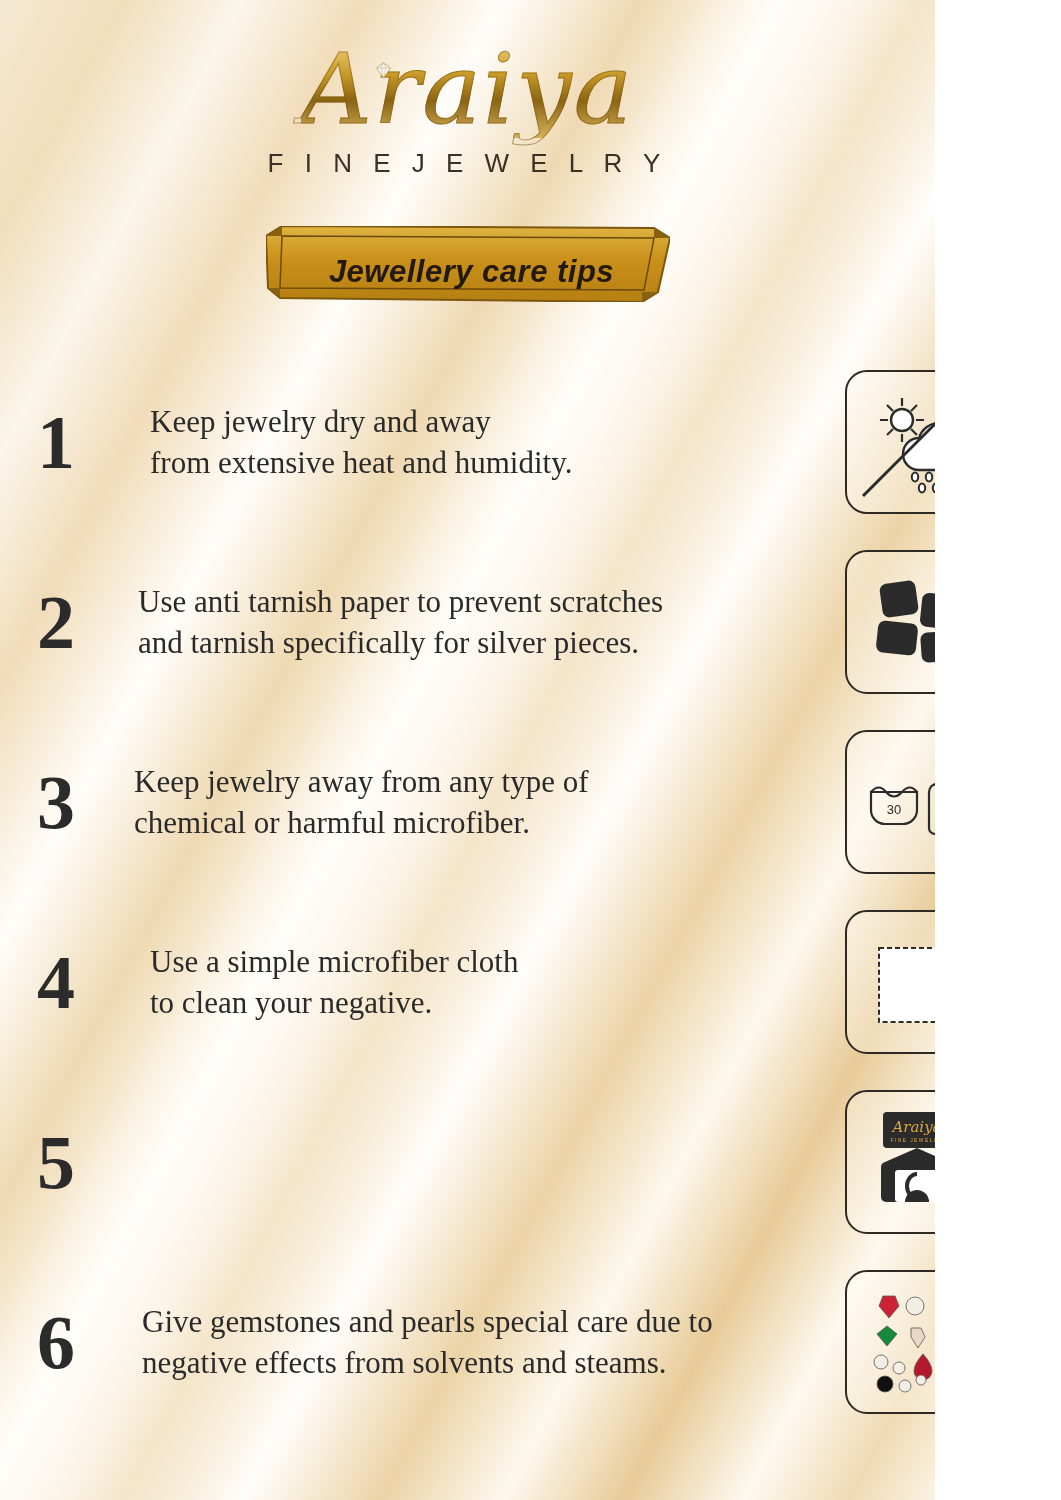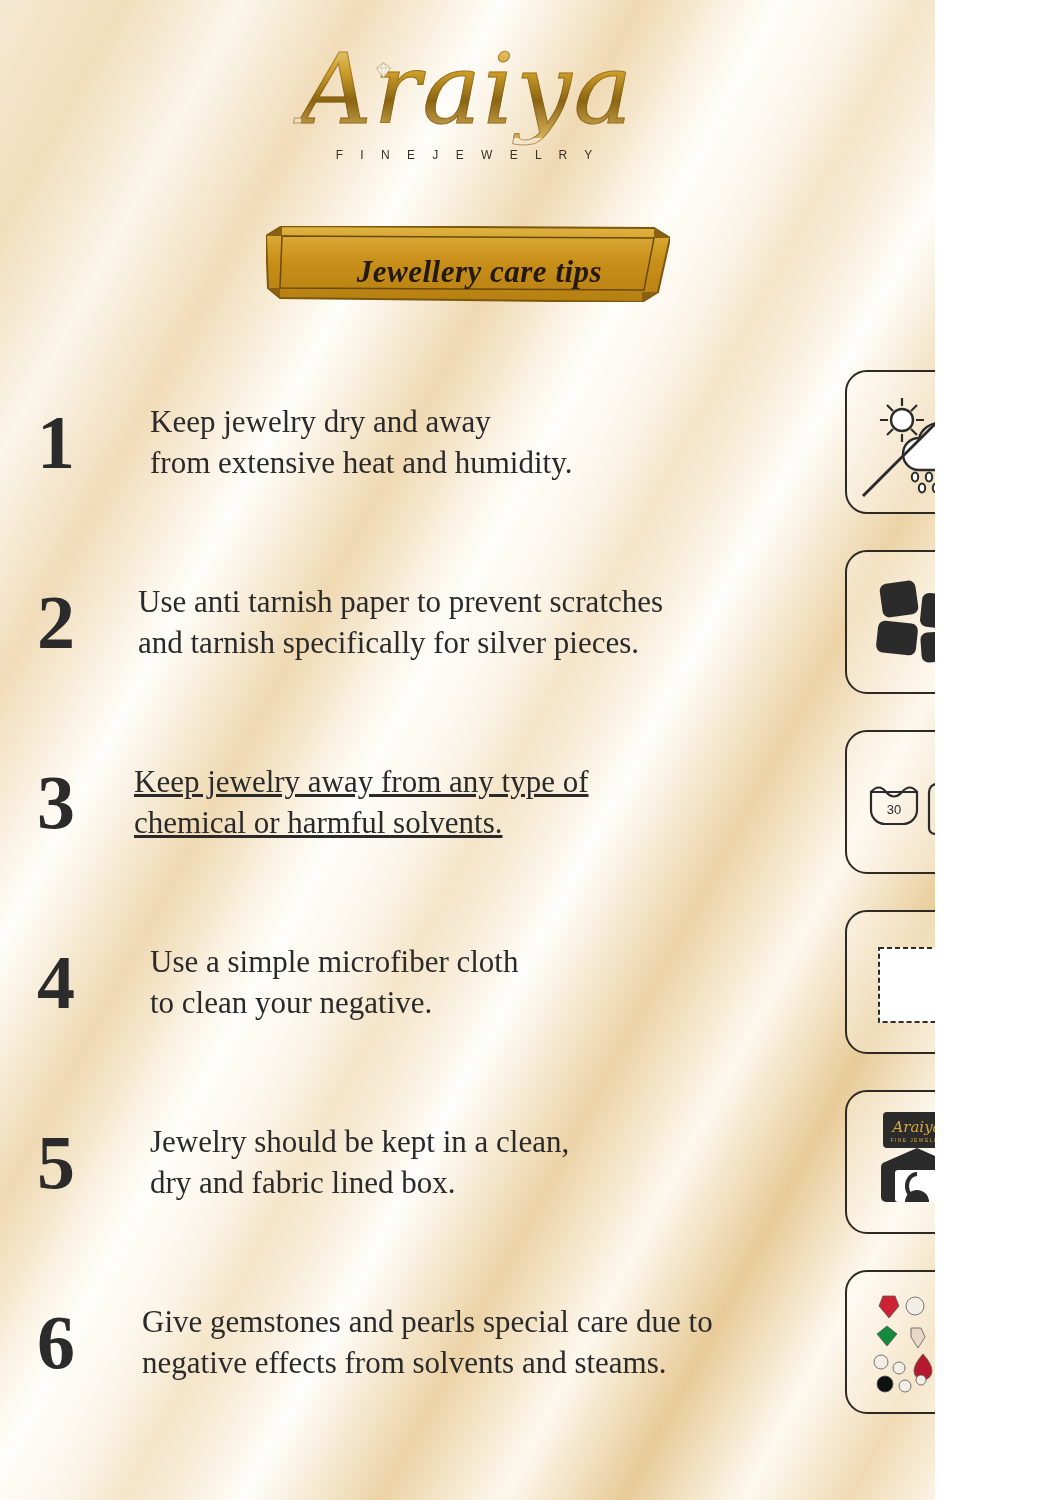--- a/index.html
+++ b/index.html
@@ -68,21 +68,21 @@
     position: absolute;
     left: 74px;
     top: 22px;
     width: 17px;
     height: 17px;
     z-index: 4;
   }
   .brand-sub {
     margin-top: 10px;
     font-family: "Liberation Sans", sans-serif;
-    font-size: 12px;
+    font-size: 26px;
     letter-spacing: 7px;
     color: #3a3126;
   }
 
   
   .ribbon-wrap {
     position: absolute;
     top: 226px;
     left: 0;
     width: 100%;
@@ -91,26 +91,26 @@
   }
   .ribbon {
     position: relative;
     display: inline-block;
     width: 404px;
     height: 76px;
   }
   .ribbon svg { display: block; }
   .ribbon-text {
     position: absolute;
-    top: 0; left: 12px;
+    top: 0; left: 4px;
     width: 100%; height: 76px;
     display: flex;
     align-items: center;
     justify-content: center;
-    font-family: Liberation Serif, serif;
+    font-family: Liberation Sans, sans-serif;
     font-style: italic;
     font-weight: bold;
     font-size: 31px;
     color: #231a0d;
     letter-spacing: 0.5px;
     padding-top: 16px;
     box-sizing: border-box;
   }
 
   
@@ -157,21 +157,21 @@
     border-radius: 22px;
     background: rgba(255,252,245,0.35);
     display: flex;
     align-items: center;
     justify-content: center;
     overflow: hidden;
   }
   
   .r1 .tip-text { padding-left: 38px; }
   .r2 .tip-text { padding-left: 26px; }
-  .r3 .tip-text { padding-left: 22px; text-decoration: underline; }
+  .r3 .tip-text { padding-left: 22px; }
   .r4 .tip-text { padding-left: 38px; }
   .r5 .tip-text { padding-left: 38px; }
   .r6 .tip-text { padding-left: 30px; }
 </style>
 </head>
 <body>
 
 <div id="page">
 
   <div class="brand">
@@ -260,21 +260,21 @@
             <rect x="66" y="72" width="30" height="30" rx="7" transform="rotate(-4 81 87)"></rect>
           </g>
         </svg>
       </div>
     </div>
 
     <div class="tip-row r3">
       <div class="tip-num">3</div>
       <div class="tip-text">
         <span>Keep jewelry away from any type of</span>
-        <span class="l2">chemical or harmful solvents.</span>
+        <span class="l2">chemical or harmful microfiber.</span>
       </div>
       <div class="icon-box">
         <svg width="124" height="124" viewBox="0 0 124 124">
           <g stroke="#2b2b2b" stroke-width="2.2" fill="none">
 
             <path d="M16 52 h46 v18 a14 14 0 0 1 -14 14 h-18 a14 14 0 0 1 -14 -14 z"></path>
             <path d="M16 52 q8 -9 15 0 q8 9 16 0 q8 -9 15 0"></path>
 
             <path d="M82 44 h20 a8 8 0 0 1 8 8 v36 a6 6 0 0 1 -6 6 h-24 a6 6 0 0 1 -6 -6 v-36 a8 8 0 0 1 8 -8 z"></path>
             <rect x="86" y="32" width="12" height="12" rx="2"></rect>
@@ -300,24 +300,20 @@
       <div class="icon-box">
         <svg width="124" height="124" viewBox="0 0 124 124">
           <path d="M24 28 h76 v58 l-16 16 h-60 z" fill="#ffffff" stroke="#2b2b2b" stroke-width="2" stroke-dasharray="5 3"></path>
           <path d="M84 102 v-16 h16" fill="none" stroke="#2b2b2b" stroke-width="2" stroke-dasharray="5 3"></path>
         </svg>
       </div>
     </div>
 
     <div class="tip-row r5">
       <div class="tip-num">5</div>
-      <div class="tip-text">
-        <span>Jewelry should be kept in a clean,</span>
-        <span class="l2">dry and fabric lined box.</span>
-      </div>
       <div class="icon-box">
         <svg width="124" height="124" viewBox="0 0 124 124">
           <rect x="28" y="12" width="68" height="36" rx="4" fill="#2b2b2b"></rect>
           <text x="62" y="32" font-family="DejaVu Serif, serif" font-style="italic" font-size="15" fill="#d7a93c" text-anchor="middle">Araiya</text>
           <text x="62" y="42" font-family="Liberation Sans, sans-serif" font-size="5" letter-spacing="1.4" fill="#d7a93c" text-anchor="middle">FINE JEWELRY</text>
           <path d="M30 62 l32 -14 l32 14 z" fill="#2b2b2b"></path>
           <rect x="26" y="62" width="72" height="40" rx="5" fill="#2b2b2b"></rect>
           <rect x="40" y="70" width="44" height="32" rx="3" fill="#ffffff"></rect>
           <path d="M50 102 a12 12 0 0 1 24 0 z" fill="#2b2b2b"></path>
           <path d="M62 74 a10 12 0 0 0 0 24" fill="none" stroke="#2b2b2b" stroke-width="4"></path>

